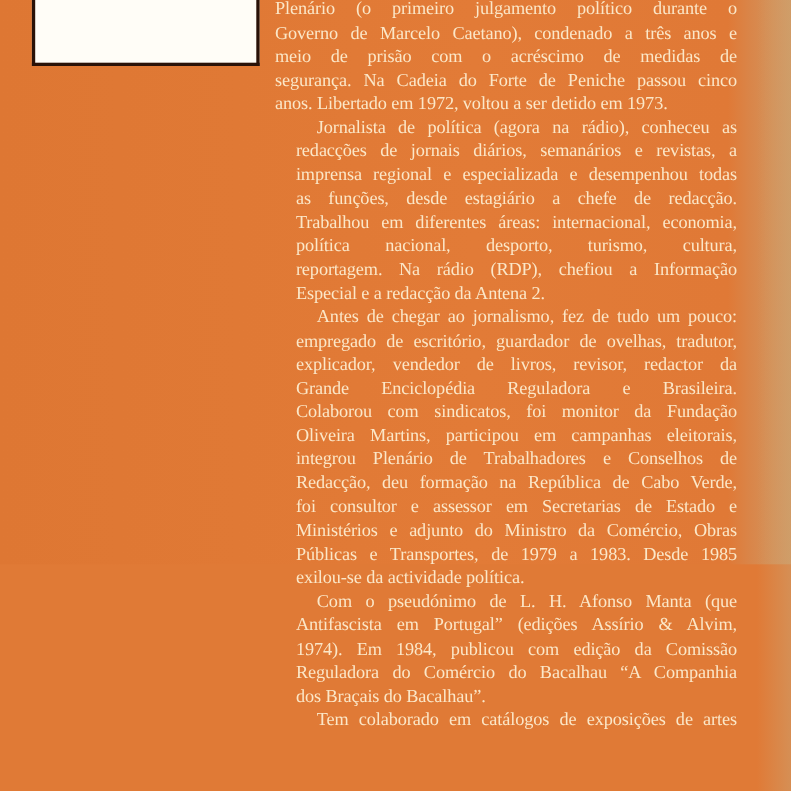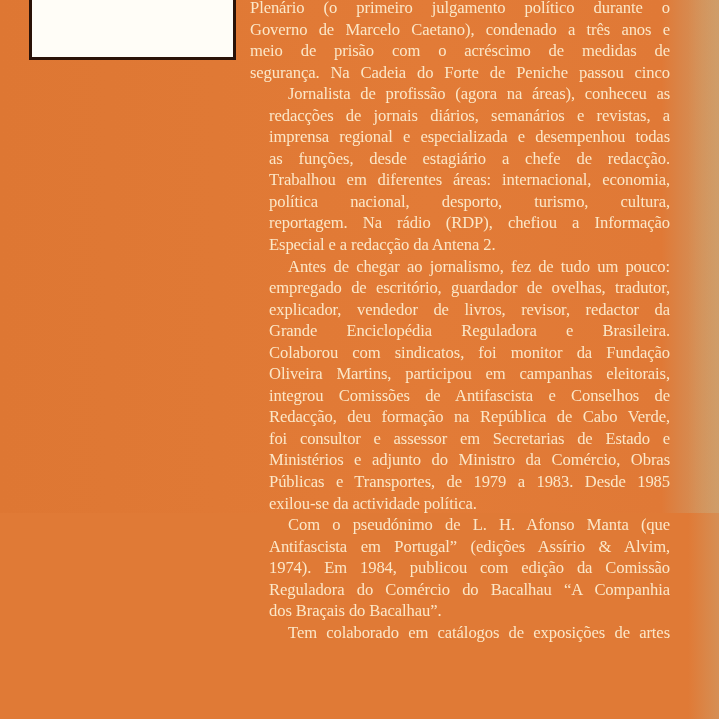--- a/index.html
+++ b/index.html
@@ -41,39 +41,40 @@
 <div class="cover">
   <div class="spine"></div>
   <div class="white-box"></div>
 
   <div class="text-col">
     <p class="para cont">
       <span class="ln">Plenário (o primeiro julgamento político durante o</span>
       <span class="ln">Governo de Marcelo Caetano), condenado a três anos e</span>
       <span class="ln">meio de prisão com o acréscimo de medidas de</span>
       <span class="ln">segurança. Na Cadeia do Forte de Peniche passou cinco</span>
+      <span class="ln last">anos. Libertado em 1972, voltou a ser detido em 1973.</span>
     </p>
     <p class="para">
-      <span class="ln" style="padding-left:19px">Jornalista de profissão (agora na áreas), conheceu as</span>
+      <span class="ln" style="padding-left:19px">Jornalista de política (agora na rádio), conheceu as</span>
       <span class="ln">redacções de jornais diários, semanários e revistas, a</span>
       <span class="ln">imprensa regional e especializada e desempenhou todas</span>
       <span class="ln">as funções, desde estagiário a chefe de redacção.</span>
       <span class="ln">Trabalhou em diferentes áreas: internacional, economia,</span>
       <span class="ln">política nacional, desporto, turismo, cultura,</span>
       <span class="ln">reportagem. Na rádio (RDP), chefiou a Informação</span>
       <span class="ln last">Especial e a redacção da Antena 2.</span>
     </p>
     <p class="para">
       <span class="ln" style="padding-left:19px">Antes de chegar ao jornalismo, fez de tudo um pouco:</span>
       <span class="ln">empregado de escritório, guardador de ovelhas, tradutor,</span>
       <span class="ln">explicador, vendedor de livros, revisor, redactor da</span>
       <span class="ln">Grande Enciclopédia Reguladora e Brasileira.</span>
       <span class="ln">Colaborou com sindicatos, foi monitor da Fundação</span>
       <span class="ln">Oliveira Martins, participou em campanhas eleitorais,</span>
-      <span class="ln">integrou Comissões de Antifascista e Conselhos de</span>
+      <span class="ln">integrou Plenário de Trabalhadores e Conselhos de</span>
       <span class="ln">Redacção, deu formação na República de Cabo Verde,</span>
       <span class="ln">foi consultor e assessor em Secretarias de Estado e</span>
       <span class="ln">Ministérios e adjunto do Ministro da Comércio, Obras</span>
       <span class="ln">Públicas e Transportes, de 1979 a 1983. Desde 1985</span>
       <span class="ln last">exilou-se da actividade política.</span>
     </p>
     <p class="para">
       <span class="ln" style="padding-left:19px">Com o pseudónimo de L. H. Afonso Manta (que</span>
       <span class="ln">Antifascista em Portugal” (edições Assírio &amp; Alvim,</span>
       <span class="ln">1974). Em 1984, publicou  com edição da Comissão</span>

